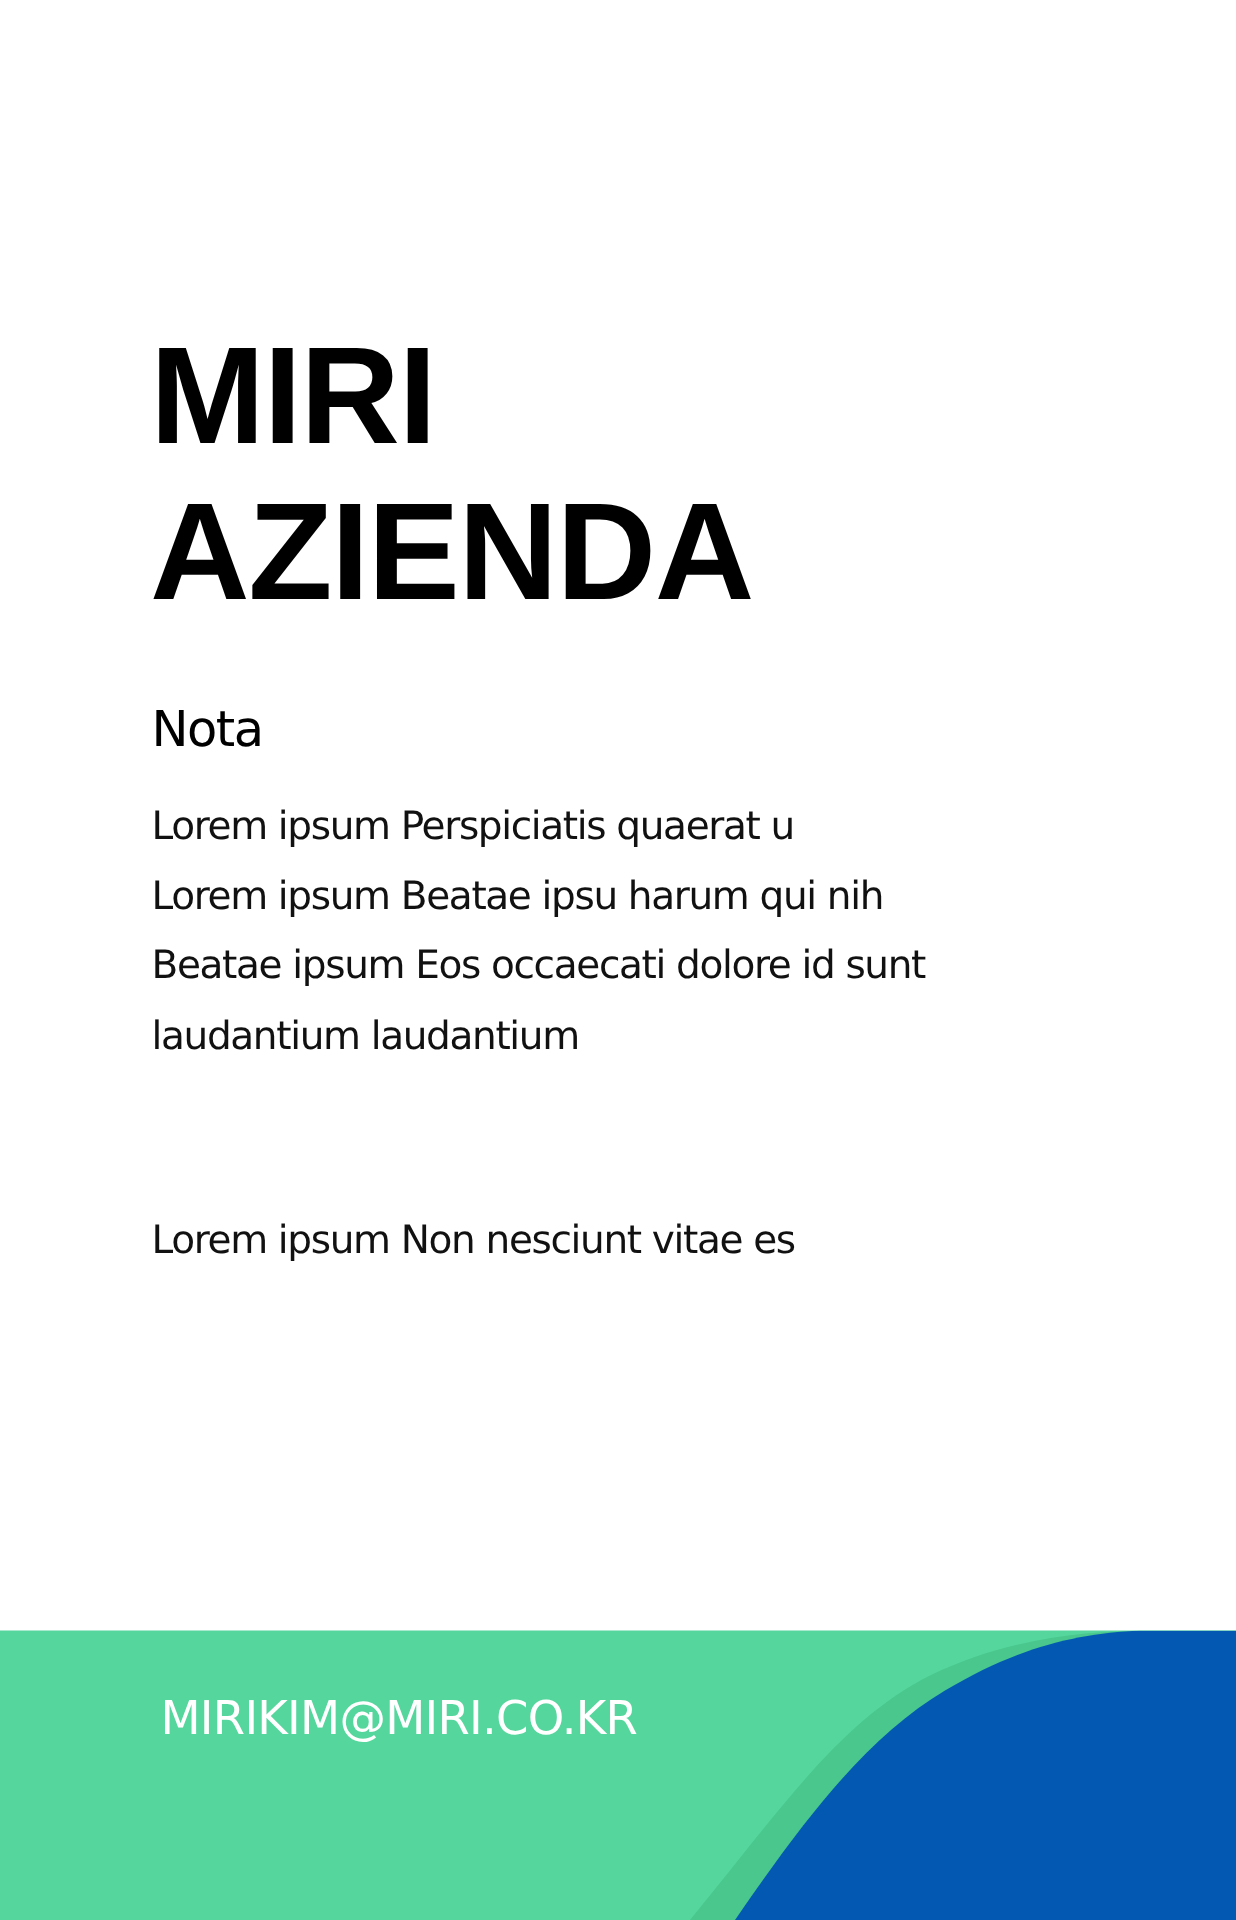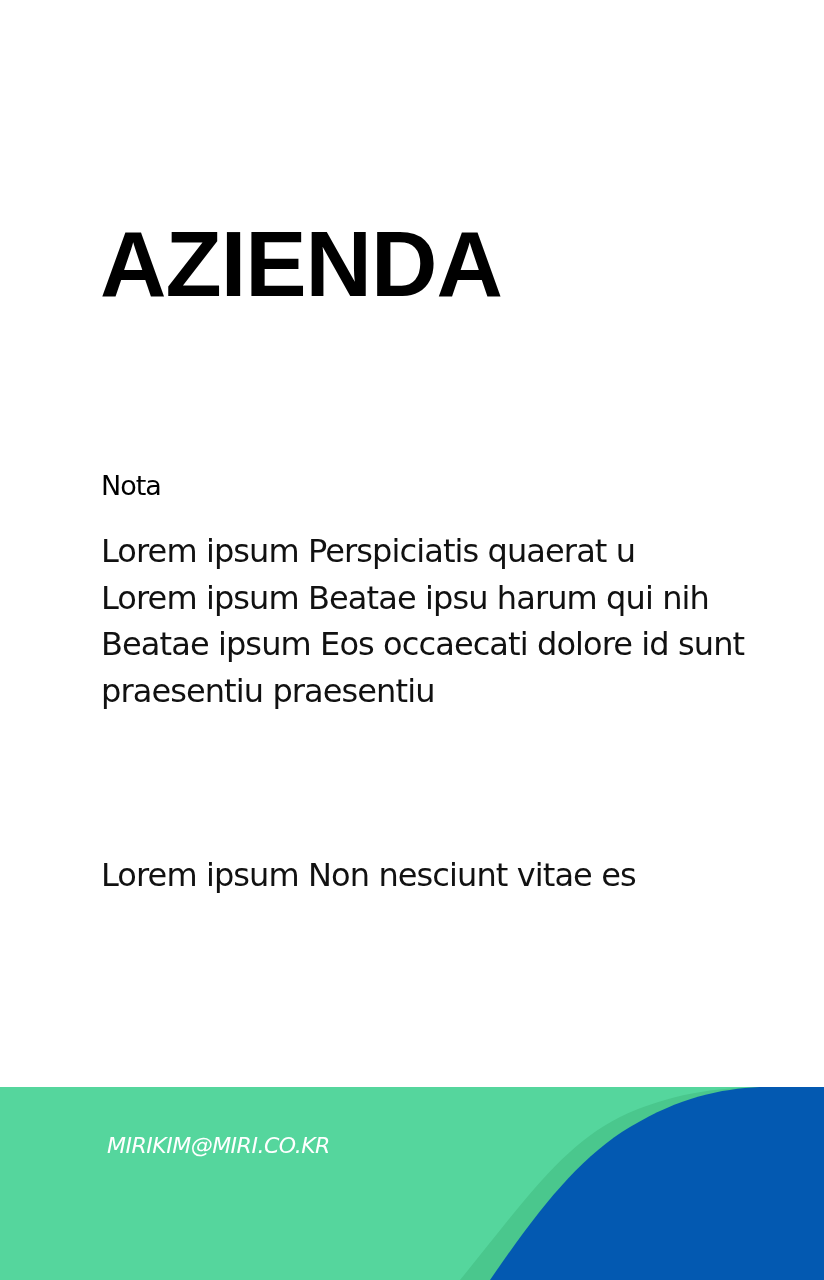--- a/index.html
+++ b/index.html
@@ -28,79 +28,79 @@
       color: #000000;
     }
     .title span { display: block; }
     .subtitle {
       position: absolute;
       left: 101px;
       top: 462px;
       margin: 0;
       font-family: "DejaVu Sans", sans-serif;
       font-weight: normal;
-      font-size: 27px;
+      font-size: 33px;
       line-height: 48px;
       letter-spacing: -1px;
       color: #000000;
     }
     .body-block {
       position: absolute;
       left: 101px;
       margin: 0;
       font-family: "DejaVu Sans", sans-serif;
-      font-size: 32px;
+      font-size: 26px;
       line-height: 46.5px;
       letter-spacing: -0.9px;
       color: #111111;
     }
     .body-block span { display: block; white-space: nowrap; }
     .block-1 { top: 528px; }
-    .block-2 { top: 852px; }
+    .block-2 { top: 804px; }
     .footer {
       position: absolute;
       left: 0;
       top: 1087px;
       width: 824px;
       height: 193px;
       background: #55d69d;
       overflow: hidden;
     }
     .footer svg {
       position: absolute;
       left: 0;
       top: 0;
     }
     .email {
       position: absolute;
       left: 107px;
       top: 1128px;
       font-family: "DejaVu Sans", sans-serif;
-      font-size: 22px;
+      font-size: 31px;
       line-height: 36px;
       letter-spacing: -0.5px;
       color: #ffffff;
       text-decoration: none;
-      font-style: italic;
     }
   </style>
 </head>
 <body>
 
 <h1 class="title">
+  <span>MIRI</span>
   <span>AZIENDA</span>
 </h1>
 
 <h2 class="subtitle">Nota</h2>
 
 <p class="body-block block-1">
   <span>Lorem ipsum Perspiciatis quaerat u</span>
   <span>Lorem ipsum Beatae ipsu harum qui nih</span>
   <span>Beatae ipsum Eos occaecati dolore id sunt</span>
-  <span>praesentiu praesentiu</span>
+  <span>laudantium laudantium</span>
 </p>
 
 <p class="body-block block-2">
   <span>Lorem ipsum Non nesciunt vitae es</span>
 </p>
 
 <div class="footer">
   <svg width="824" height="193" viewBox="0 0 824 193">
     <path d="M460,193 C520,120 560,60 620,30 C670,6 720,0 770,0 L824,0 L824,193 Z" fill="#4ac78d"></path>
     <path d="M490,193 C540,120 580,70 630,40 C680,10 720,2 760,0 L824,0 L824,193 Z" fill="#0359b1"></path>

